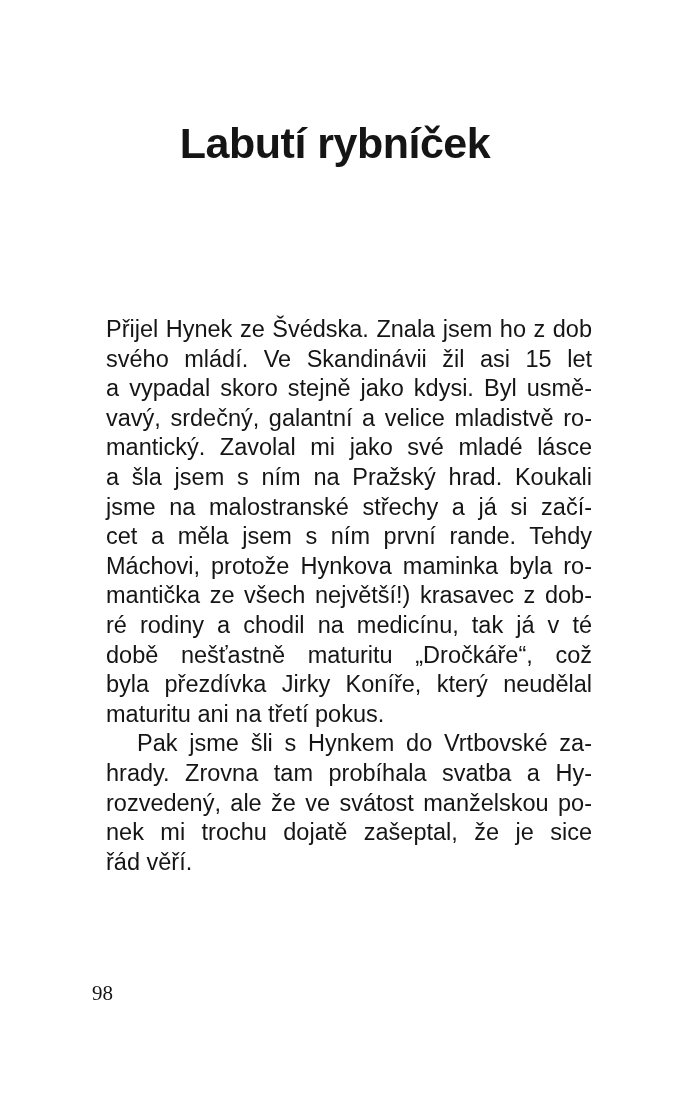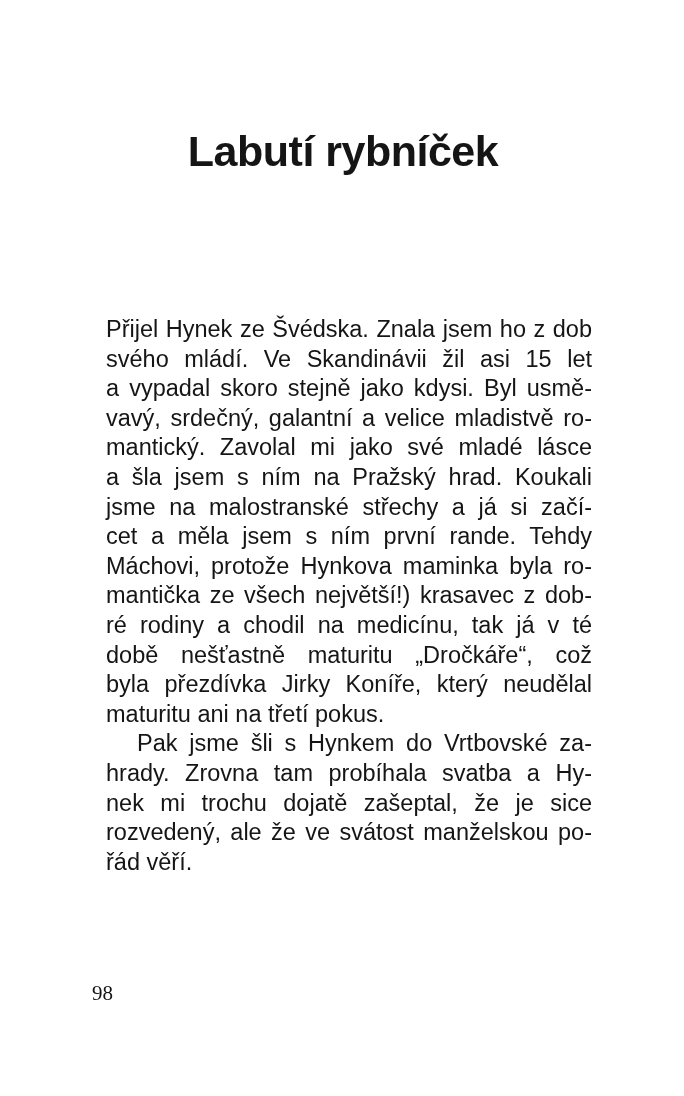--- a/index.html
+++ b/index.html
@@ -14,21 +14,21 @@
     background: var(--bg-color, #ffffff);
     color: var(--text-color, #151515);
     overflow: hidden;
     font-family: "Liberation Sans", sans-serif;
   }
   .title {
     position: absolute;
     top: 118px;
     left: 92px;
     width: 486px;
-    margin: 8px;
+    margin: 0;
     text-align: center;
     font-family: "Liberation Sans", sans-serif;
     font-weight: 700;
     font-size: 43px;
     line-height: 1.2;
     letter-spacing: -0.5px;
     color: var(--text-color, #151515);
   }
   .body-text {
     position: absolute;
@@ -77,19 +77,19 @@
       <div class="line">jsme na malostranské střechy a já si začí-</div>
       <div class="line">cet a měla jsem s ním první rande. Tehdy</div>
       <div class="line">Máchovi, protože Hynkova maminka byla ro-</div>
       <div class="line">mantička ze všech největší!) krasavec z dob-</div>
       <div class="line">ré rodiny a chodil na medicínu, tak já v té</div>
       <div class="line">době nešťastně maturitu „Dročkáře“, což</div>
       <div class="line">byla přezdívka Jirky Koníře, který neudělal</div>
       <div class="line last">maturitu ani na třetí pokus.</div>
       <div class="line indent">Pak jsme šli s Hynkem do Vrtbovské za-</div>
       <div class="line">hrady. Zrovna tam probíhala svatba a Hy-</div>
+      <div class="line">rozvedený, ale že ve svátost manželskou po-</div>
       <div class="line">nek mi trochu dojatě zašeptal, že je sice</div>
-      <div class="line">rozvedený, ale že ve svátost manželskou po-</div>
       <div class="line last">řád věří.</div>
     </div>
 
   <div class="page-number">98</div>
 </div>
 
 </body></html>

